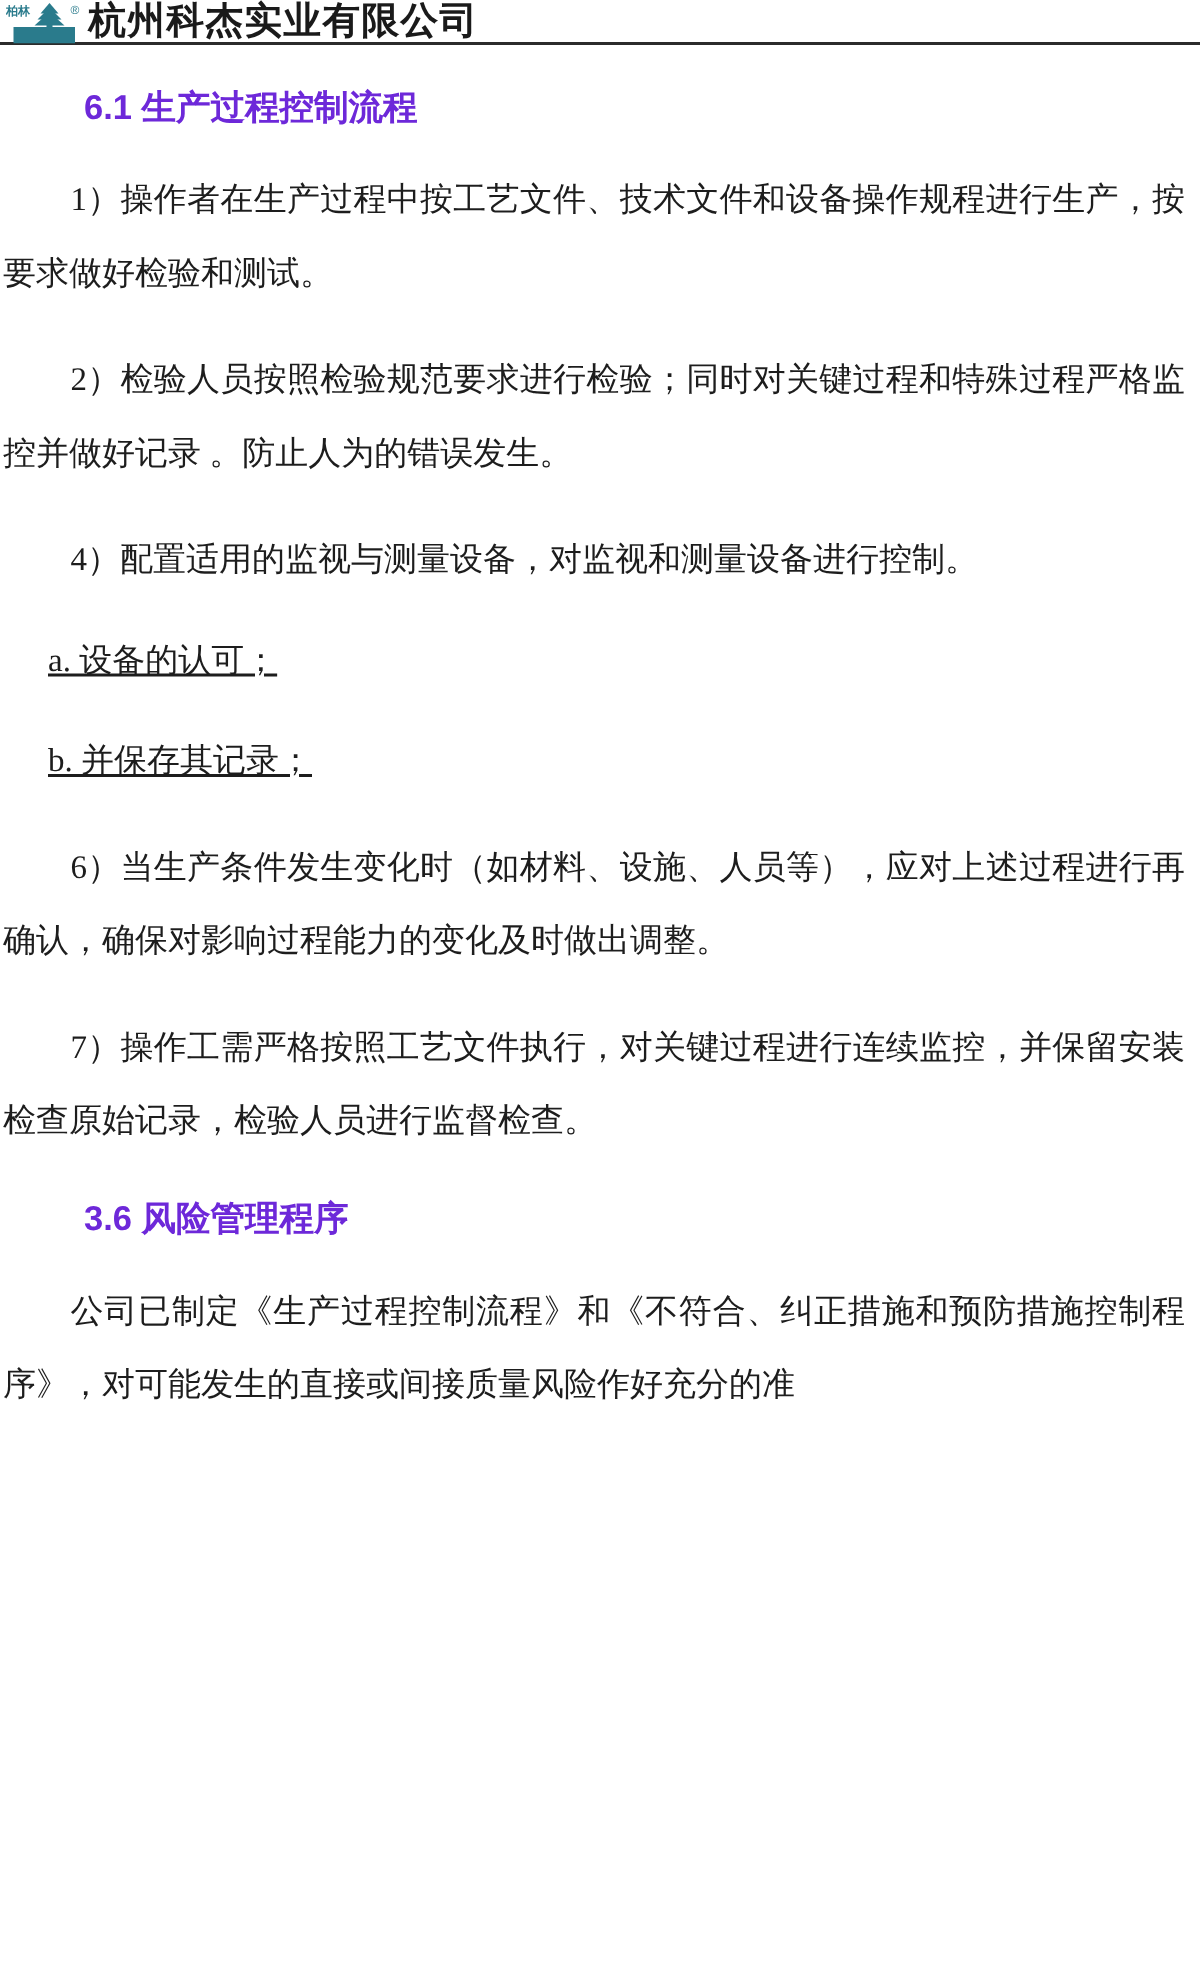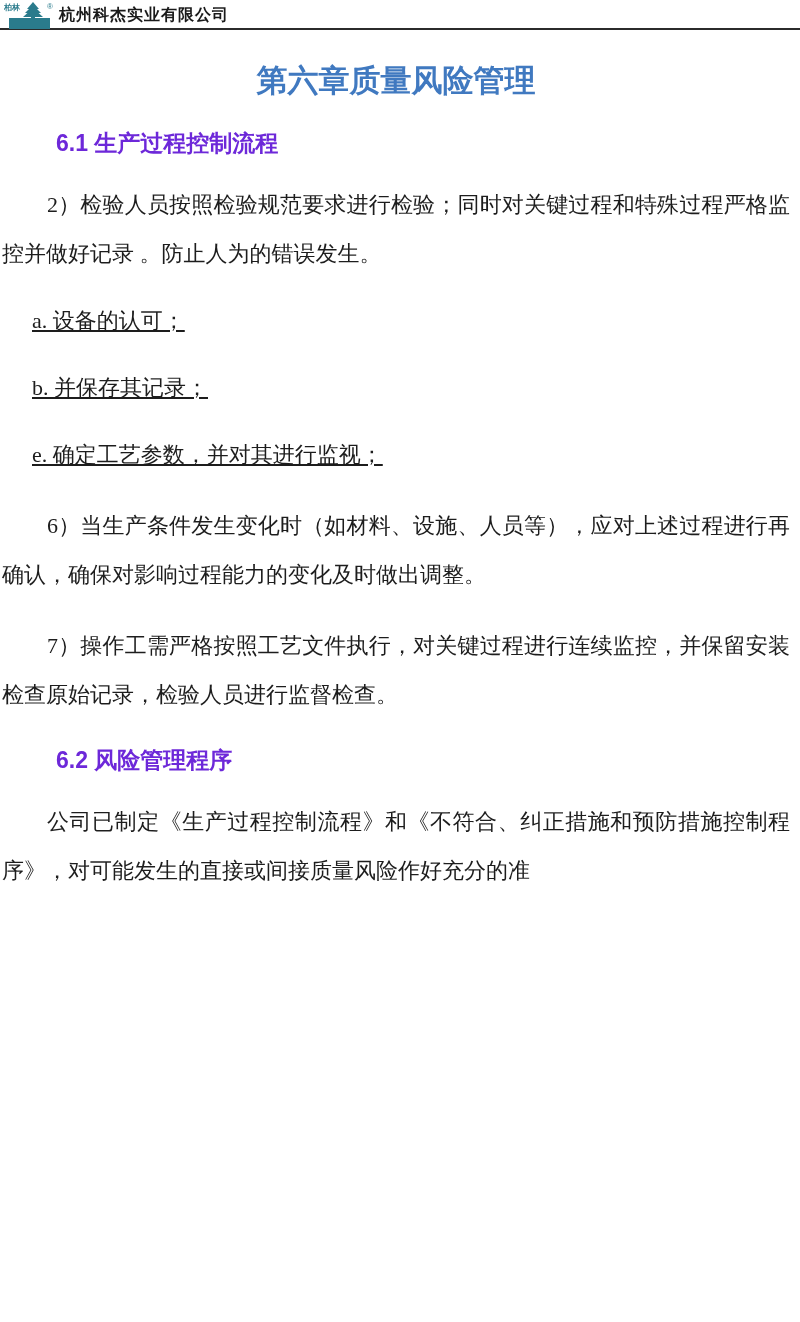--- a/index.html
+++ b/index.html
@@ -18,21 +18,21 @@
     border-bottom: 2px solid #2b2b2b;
     display: flex;
     align-items: flex-end;
     padding: 2px 12px 1px 4px;
     box-sizing: border-box;
   }
   .logo { width: 52px; height: 27px; flex: 0 0 auto; margin-bottom: -2px; }
   .company-name {
     font-family: "Liberation Sans", "DejaVu Sans", sans-serif;
     font-weight: bold;
-    font-size: 16px;
+    font-size: 25px;
     line-height: 25px;
     letter-spacing: 1px;
     color: #1a1a1a;
     margin-left: 3px;
   }
 
   
   .doc { padding: 0 10px 0 2px; }
 
   .doc-title {
@@ -88,38 +88,38 @@
       <rect x="5" y="16" width="41" height="11" fill="#2a7b8c"></rect>
 
       <text x="43" y="7" font-size="8" fill="#2a7b8c" font-family="Liberation Sans, DejaVu Sans, sans-serif">®</text>
     </svg>
   </span>
   <span class="company-name">杭州科杰实业有限公司</span>
 </header>
 
 <main class="doc">
 
-  <h1 class="doc-title">第六章质量风险管理</h1>
 
   <h2 class="section-heading">6.1 生产过程控制流程</h2>
 
+  <p class="para">1）操作者在生产过程中按工艺文件、技术文件和设备操作规程进行生产，按要求做好检验和测试。</p>
 
   <p class="para">2）检验人员按照检验规范要求进行检验；同时对关键过程和特殊过程严格监控并做好记录 。防止人为的错误发生。</p>
 
 
+  <p class="para">4）配置适用的监视与测量设备，对监视和测量设备进行控制。</p>
 
 
   <p class="item">a.  设备的认可；</p>
 
   <p class="item">b.  并保存其记录；</p>
 
 
-  <p class="item">e.  确定工艺参数，并对其进行监视；</p>
 
   <p class="para">6）当生产条件发生变化时（如材料、设施、人员等），应对上述过程进行再确认，确保对影响过程能力的变化及时做出调整。</p>
 
   <p class="para">7）操作工需严格按照工艺文件执行，对关键过程进行连续监控，并保留安装检查原始记录，检验人员进行监督检查。</p>
 
-  <h2 class="section-heading">6.2 风险管理程序</h2>
+  <h2 class="section-heading">3.6 风险管理程序</h2>
 
   <p class="para">公司已制定《生产过程控制流程》和《不符合、纠正措施和预防措施控制程序》，对可能发生的直接或间接质量风险作好充分的准</p>
 
 </main>
 
 </body></html>

